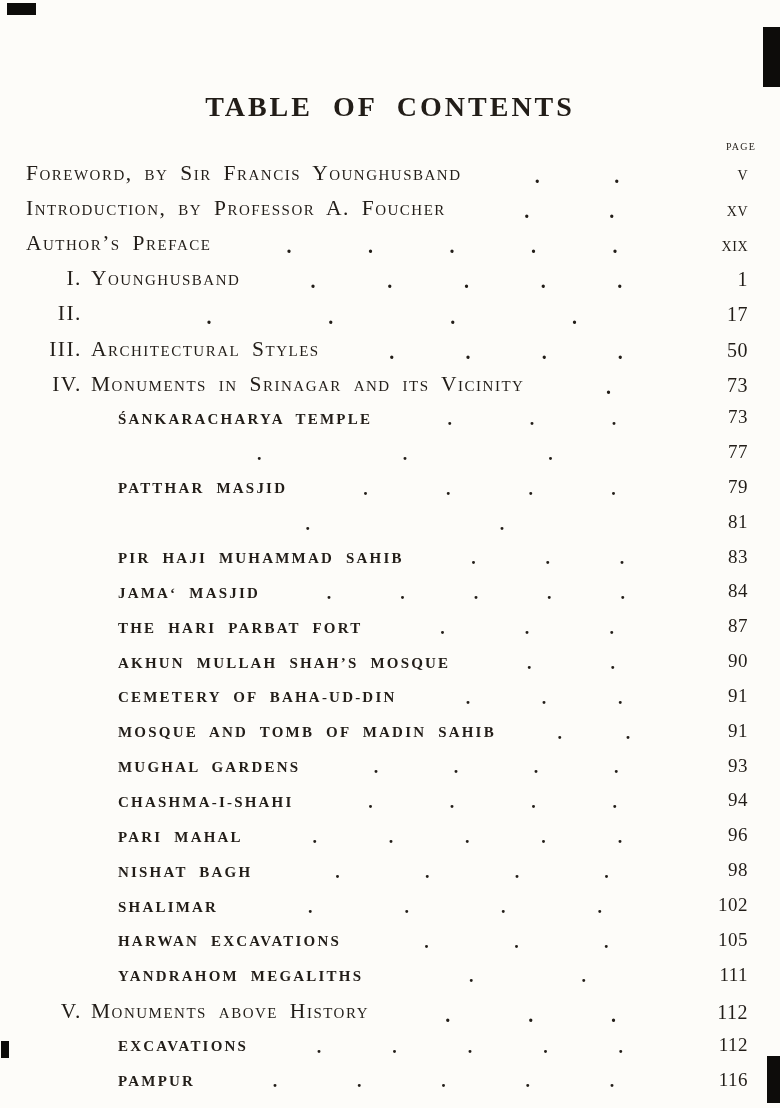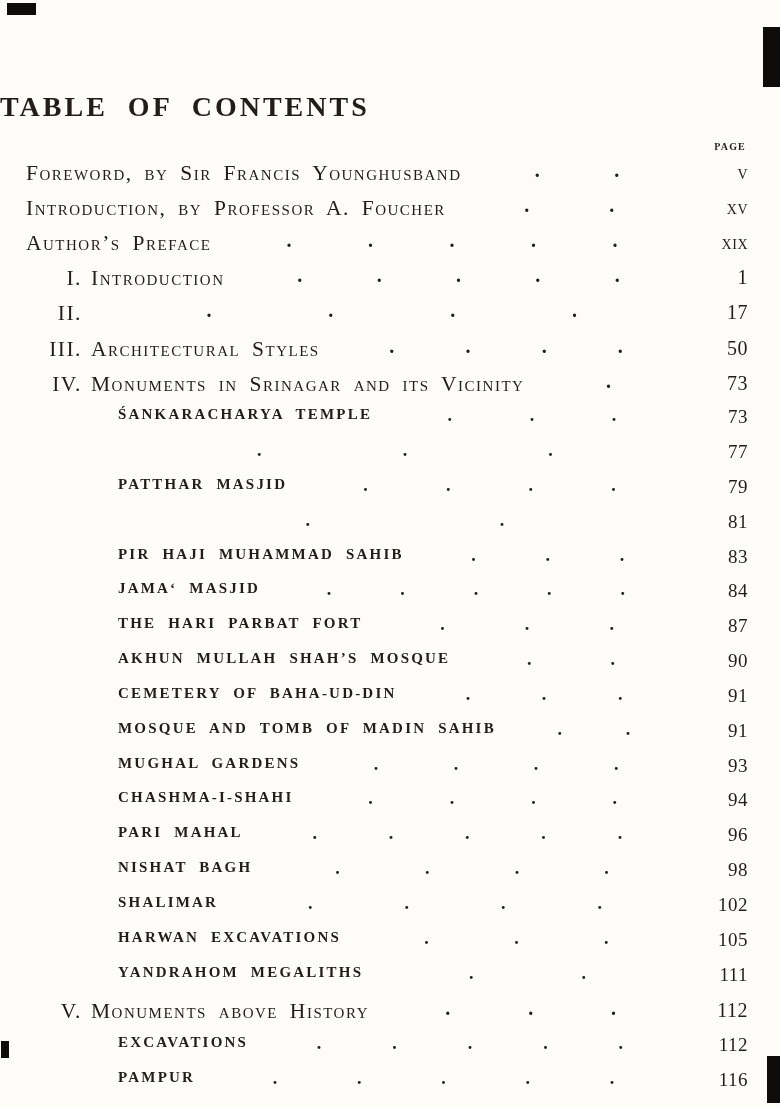--- a/index.html
+++ b/index.html
@@ -9,37 +9,37 @@
     height: 1108px;
     margin: 0 auto;
     background: #fdfcf9;
     overflow: hidden;
     font-family: "Liberation Serif", serif;
     color: #221d18;
   }
   .title {
     margin: 0;
     padding-top: 90px;
-    text-align: left;
+    text-align: center;
     font-size: 28px;
     font-weight: bold;
     letter-spacing: 3px;
     word-spacing: 10px;
     line-height: 1.2;
   }
   .page-label {
     position: absolute;
     top: 141px;
-    right: 34px;
+    right: 24px;
     font-size: 10px;
-    font-weight: bold;
+    font-weight: normal;
     letter-spacing: 1.2px;
   }
   .toc { padding: 36px 32px 0 26px; }
-  .row { display: flex; align-items: flex-start; }
+  .row { display: flex; align-items: flex-end; }
   .row.chapter {
     font-variant-caps: small-caps;
     font-size: 21.5px;
     line-height: 1.22;
     letter-spacing: 1.5px;
     word-spacing: 5px;
     margin-bottom: 9px;
   }
   .row.sub {
     font-size: 15px;
@@ -112,21 +112,21 @@
           <span class="dot">.</span>
           <span class="dot">.</span>
           <span class="dot">.</span>
           <span class="dot">.</span>
           <span class="dot">.</span>
         </span>
     <span class="pg">xix</span>
   </div>
       <div class="row chapter">
     <span class="num">I.</span>
-    <span class="label">Introduction</span>
+    <span class="label">Younghusband</span>
     <span class="dots">
           <span class="dot">.</span>
           <span class="dot">.</span>
           <span class="dot">.</span>
           <span class="dot">.</span>
           <span class="dot">.</span>
         </span>
     <span class="pg">1</span>
   </div>
       <div class="row chapter">

